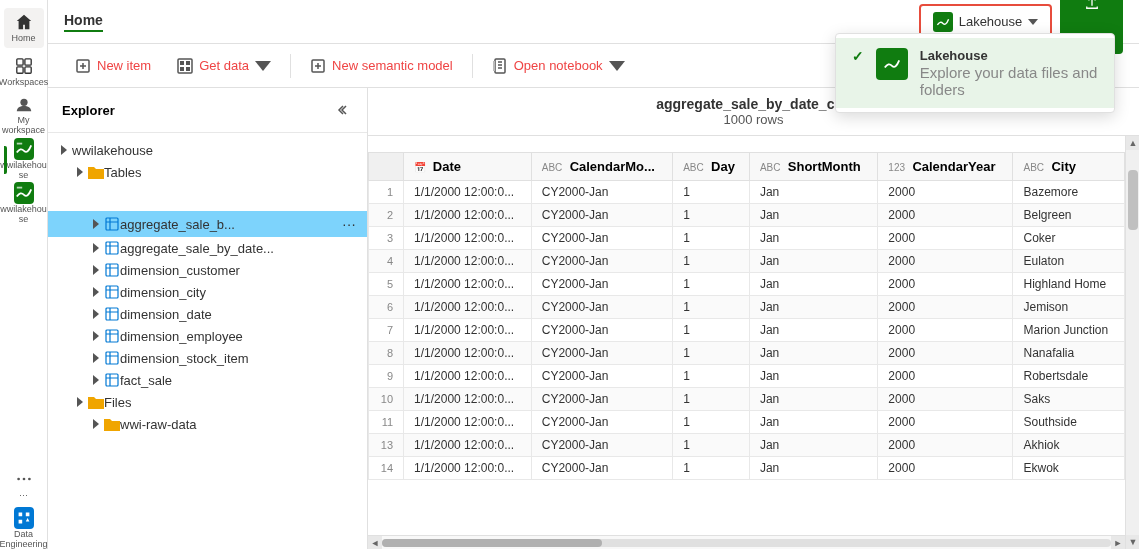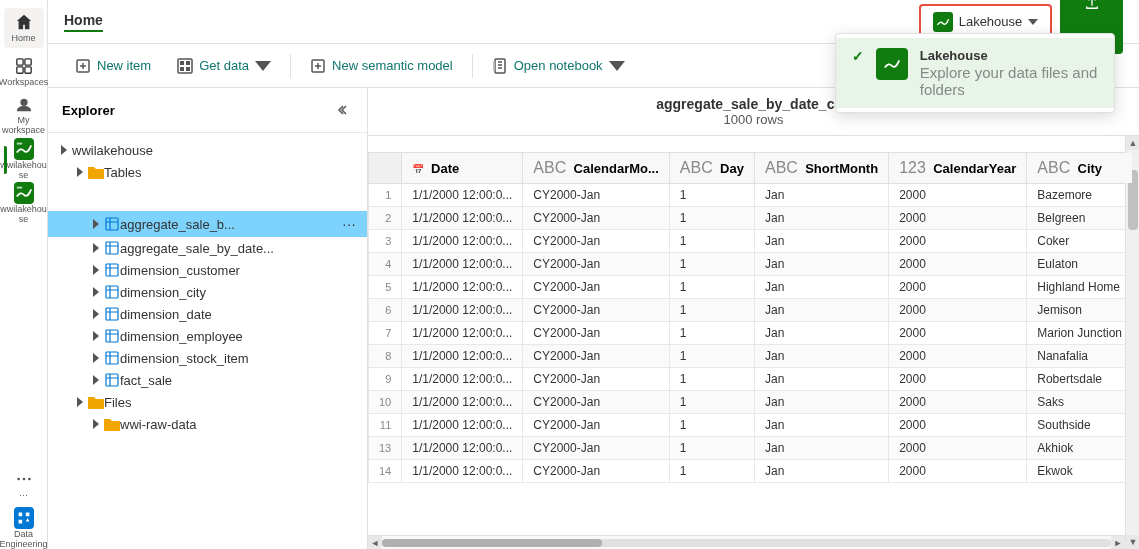--- a/index.html
+++ b/index.html
@@ -93,21 +93,21 @@
     }
     .toolbar-btn {
       display: flex;
       align-items: center;
       gap: 6px;
       padding: 6px 10px;
       border: 1px solid transparent;
       border-radius: 4px;
       background: transparent;
       cursor: pointer;
-      color: #0f766e;
+      color: #ef4444;
       font-size: 13px;
     }
     .toolbar-btn svg { width: 16px; height: 16px; }
     .toolbar-separator { width: 1px; height: 24px; background: #e0e0e0; margin: 0 4px; }
 
     
     .content-area {
       flex: 1;
       display: flex;
       overflow: hidden;
@@ -210,21 +210,21 @@
       padding: 6px 10px;
       text-align: left;
       font-weight: 600;
       font-size: 12px;
       white-space: nowrap;
       position: sticky;
       top: 0;
       z-index: 1;
     }
     thead th .col-type {
-      font-size: 16px;
+      font-size: 10px;
       color: #888;
       font-weight: normal;
       margin-right: 4px;
     }
     tbody td {
       border: 1px solid #e8e8e8;
       padding: 4px 10px;
       font-size: 12px;
       color: #333;
       white-space: nowrap;

